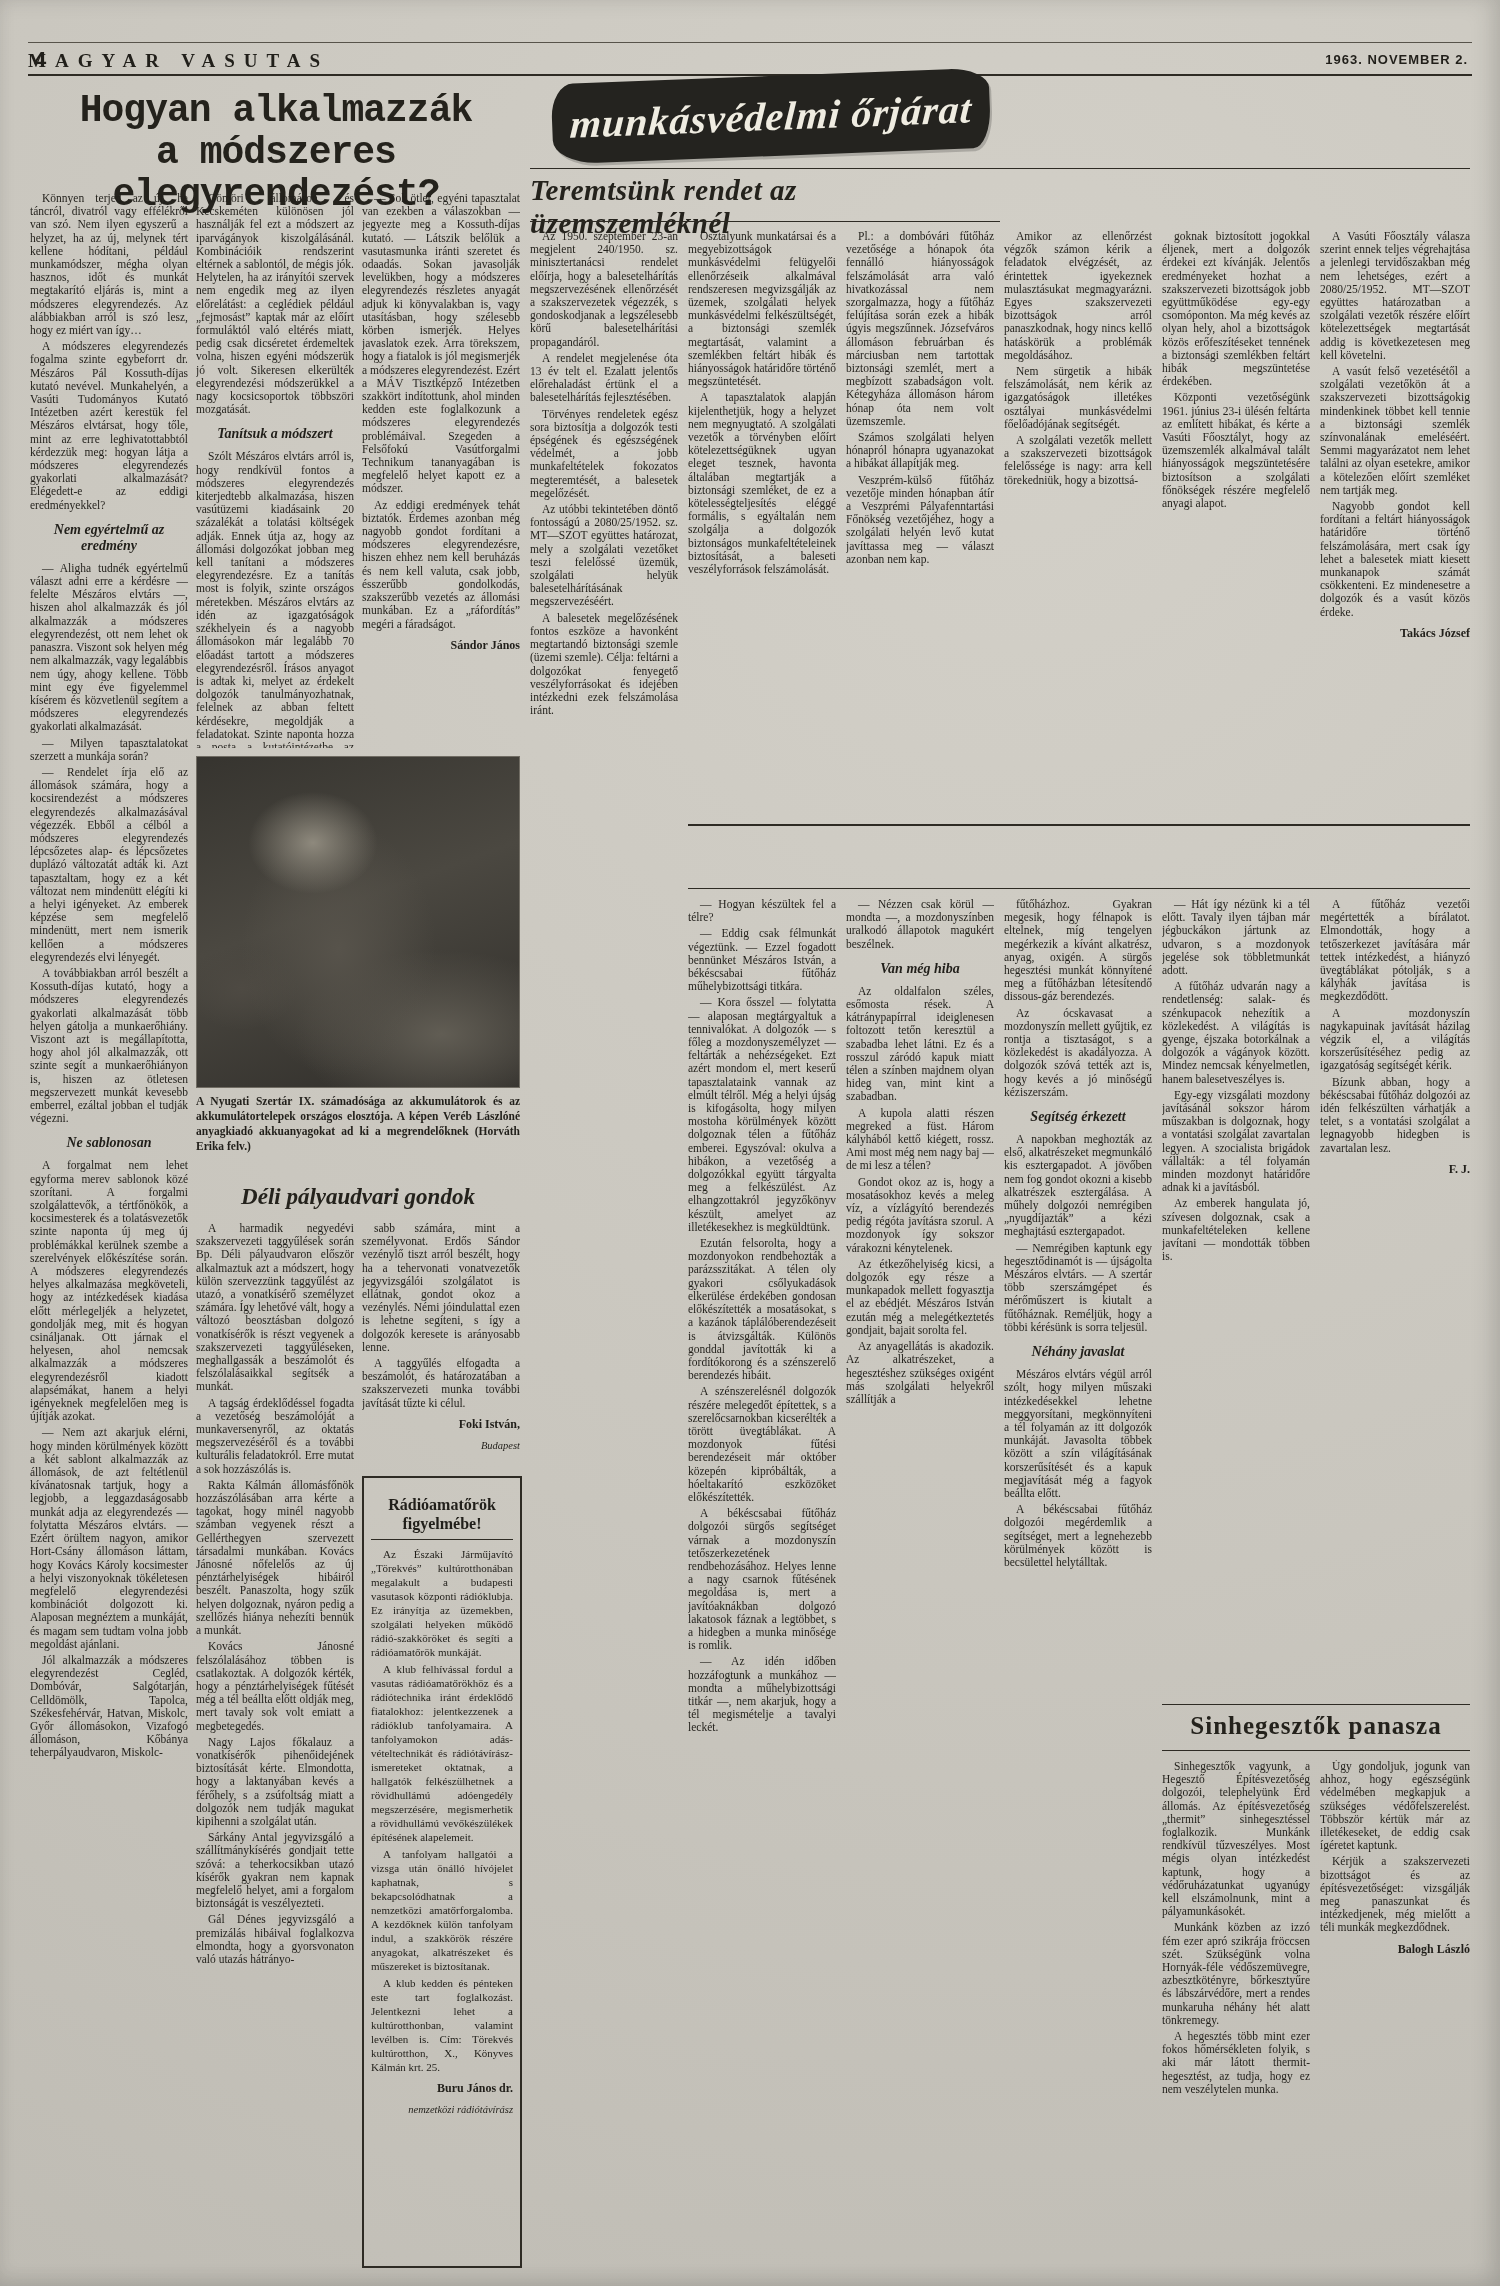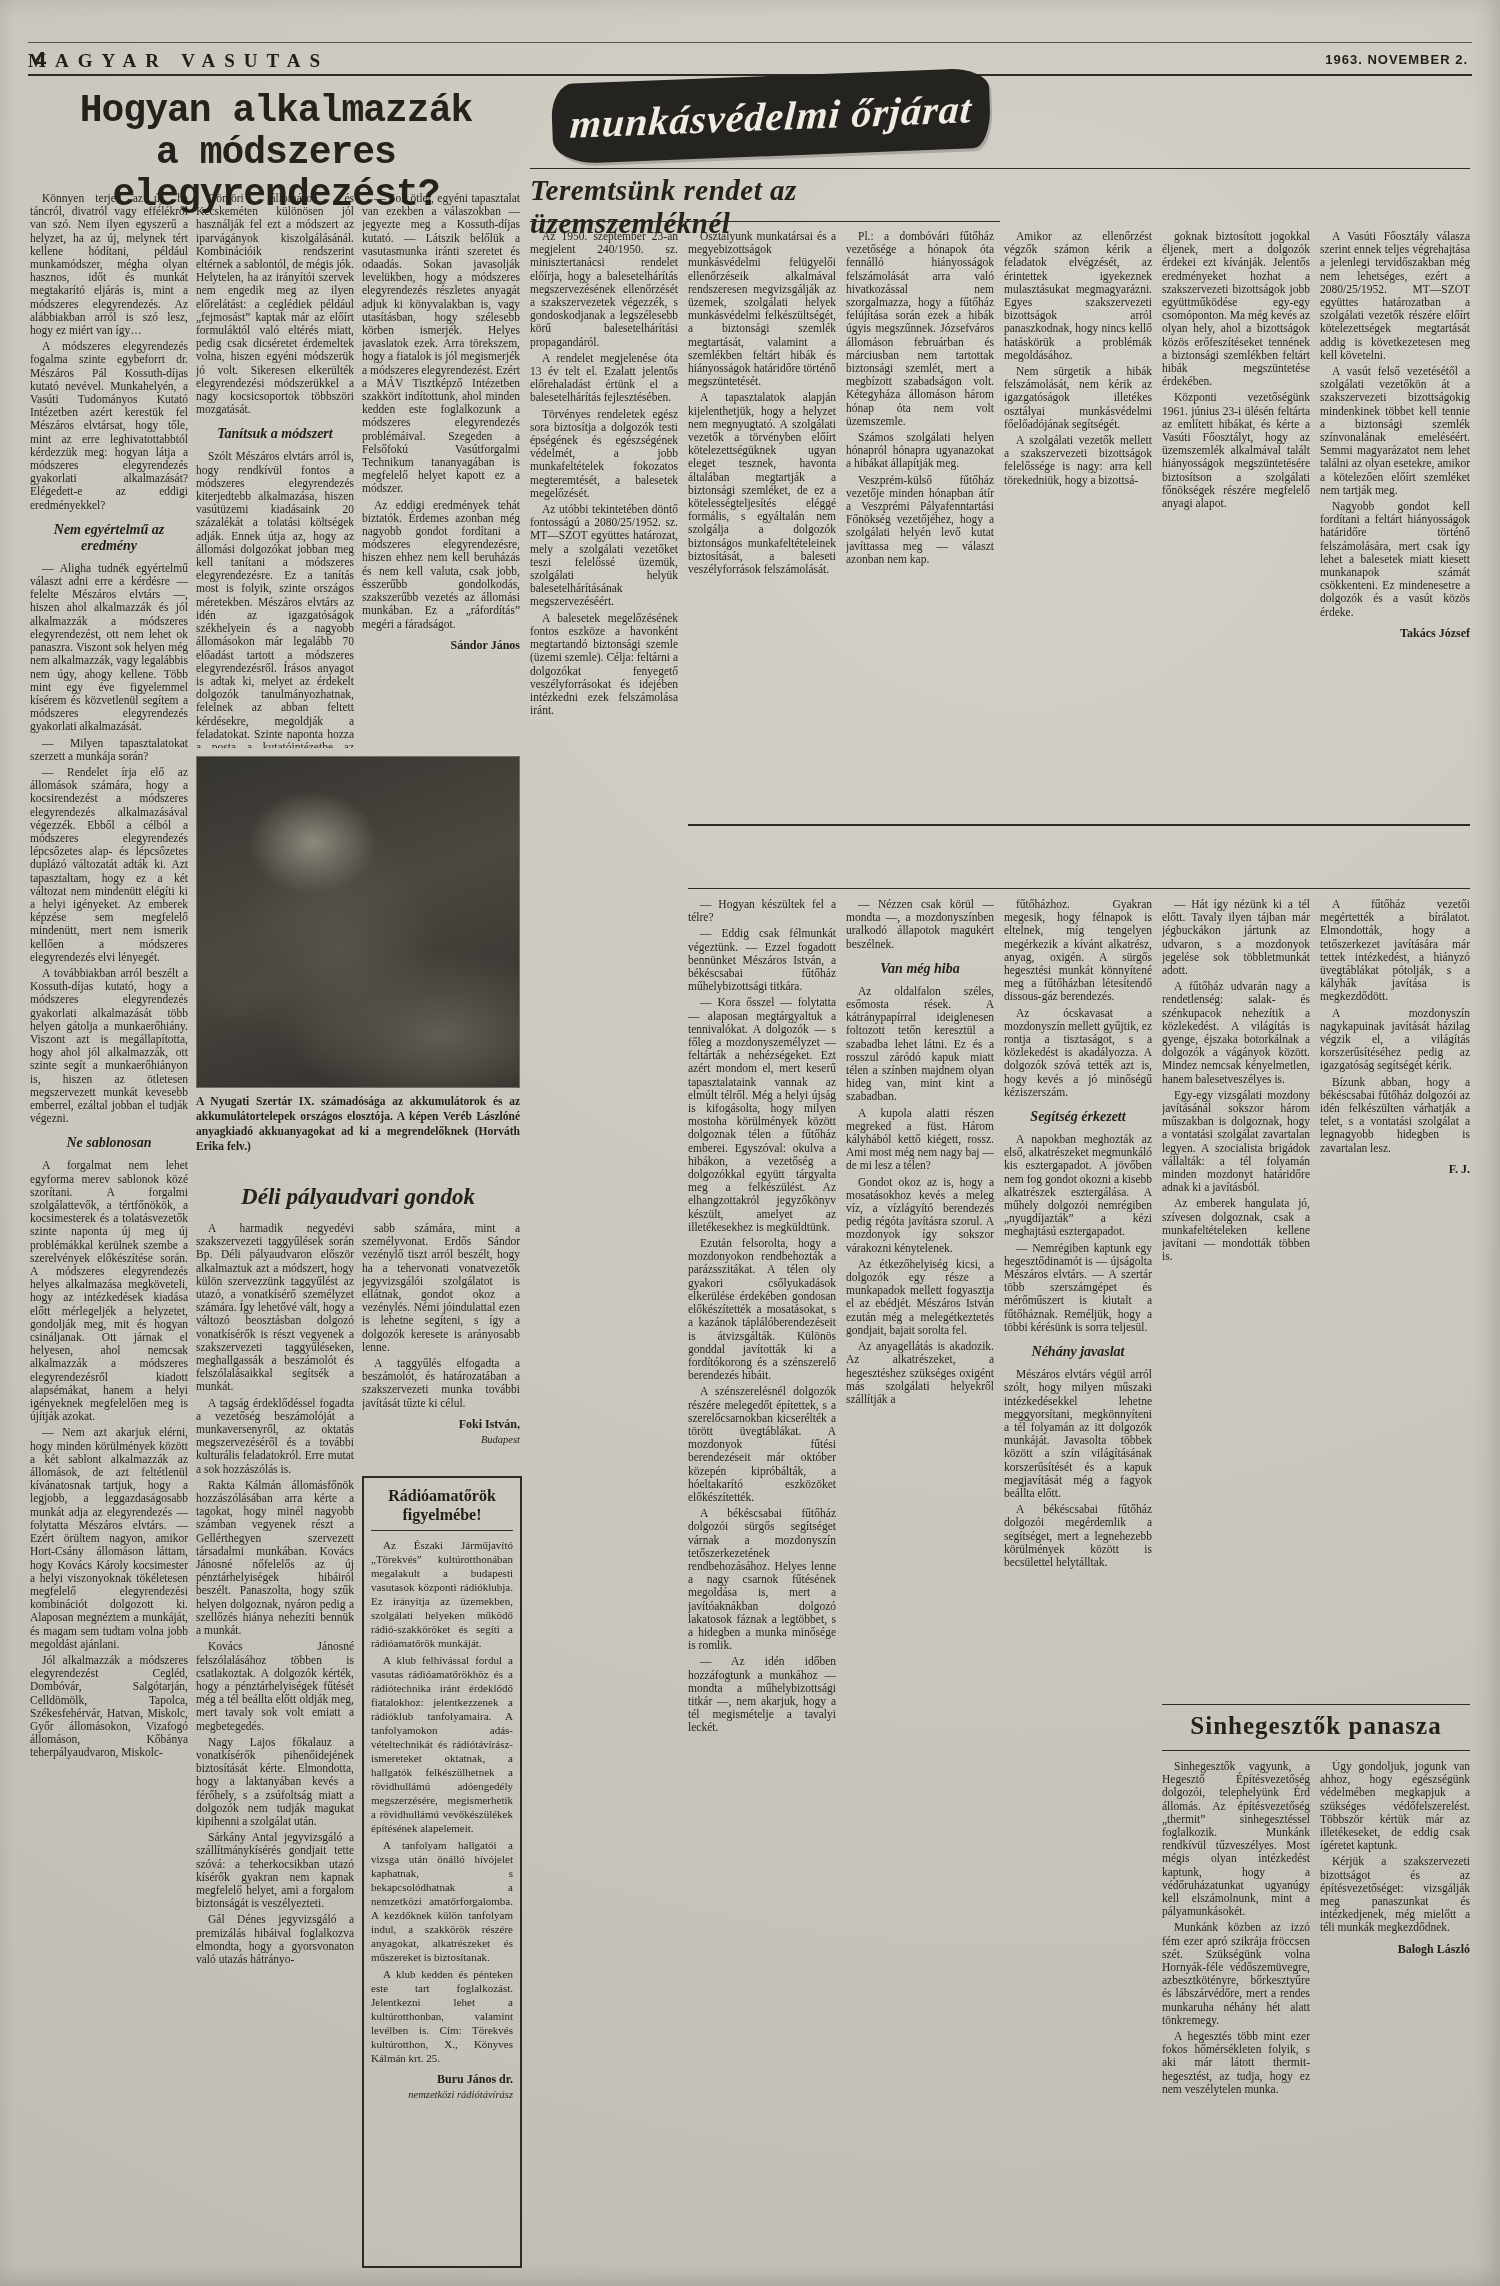--- a/index.html
+++ b/index.html
@@ -16,21 +16,21 @@
   
   .header{position:absolute;left:28px;right:28px;top:42px;height:34px;border-top:1px solid #57534a;border-bottom:2px solid #2e2b24}
   .pgnum{position:absolute;left:6px;top:4px;font:bold 22px "Liberation Sans",sans-serif}
   .masthead{position:absolute;left:0;right:0;top:7px;font:bold 19px "Liberation Serif",serif;letter-spacing:9px}
   .hdate{position:absolute;right:4px;top:9px;font:bold 13px "Liberation Sans",sans-serif;letter-spacing:1px}
   
   .col{position:absolute;overflow:hidden}
   .para{font-size:11.5px;line-height:13.2px;text-align:justify;text-indent:12px;margin-bottom:3px}
   .subhead{font-weight:bold;font-style:italic;text-align:center;font-size:14px;margin:10px 0 8px}
   .sig{font-weight:bold;text-align:right;font-size:12px;margin-top:7px;text-indent:0}
-  .sig2{text-align:right;font-size:10.5px;font-style:italic;margin-top:2px}
+  .sig2{text-align:right;font-size:10.5px;font-style:italic;margin-top:8px}
   
   .lead-hl{position:absolute;left:30px;top:90px;width:492px;text-align:center;font-family:Liberation Mono, monospace;font-weight:bold;font-size:38px;line-height:42px;letter-spacing:-1px;color:#24221c}
   .insp-hl{position:absolute;left:530px;top:174px;width:470px;font-weight:bold;font-style:italic;font-size:29px;letter-spacing:.5px;color:#24221c}
   .bc-hl{position:absolute;left:688px;top:832px;width:782px;text-align:center;font-weight:bold;font-size:37px;letter-spacing:1px;color:#24221c}
   .deli-hl{position:absolute;left:196px;top:1184px;width:324px;text-align:center;font-weight:bold;font-style:italic;font-size:23px;color:#24221c}
   .sin-hl{position:absolute;left:1162px;top:1712px;width:308px;text-align:center;font-weight:bold;font-size:25px;letter-spacing:1px;color:#24221c}
   
   .banner{position:absolute;left:552px;top:76px;width:438px;height:80px;background:var(--banner_bg,#24231f);
     border-radius:22px 40px 18px 44px / 34px 20px 40px 24px;transform:rotate(-2.2deg);
     display:flex;align-items:center;justify-content:center;box-shadow:2px 3px 0 rgba(0,0,0,.18)}
@@ -40,21 +40,21 @@
     background:
       radial-gradient(95px 75px at 36% 26%, #8e897d 0%, rgba(0,0,0,0) 68%),
       radial-gradient(130px 170px at 44% 58%, #57534b 0%, rgba(0,0,0,0) 75%),
       radial-gradient(210px 120px at 76% 84%, #615d54 0%, rgba(0,0,0,0) 70%),
       radial-gradient(80px 60px at 14% 70%, #4e4a43 0%, rgba(0,0,0,0) 70%),
       linear-gradient(160deg,#36342f 0%,#4b4841 45%,#2f2d29 100%)}
   .caption{position:absolute;left:196px;top:1094px;width:324px;height:84px;overflow:hidden;
     font-weight:bold;font-size:11.5px;line-height:15px;text-align:justify}
   .caption .credit{font-weight:bold}
   
-  .radio-box{position:absolute;left:362px;top:1476px;width:160px;height:792px;border:2px solid #2e2b24;padding:8px 7px;overflow:hidden;background:rgba(255,255,255,.04)}
+  .radio-box{position:absolute;left:362px;top:1476px;width:160px;height:792px;border:2px solid #2e2b24;padding:17px 7px;overflow:hidden;background:rgba(255,255,255,.04)}
   .radio-title{font-weight:bold;font-size:16px;text-align:center;line-height:19px;border-bottom:1px solid #2e2b24;padding-bottom:6px;margin-bottom:7px}
   .radio-box .para{font-size:11px;line-height:14px}
 </style>
 </head>
 <body>
 
 <div class="page">
 
   <div class="header">
     <span class="pgnum">4</span>

